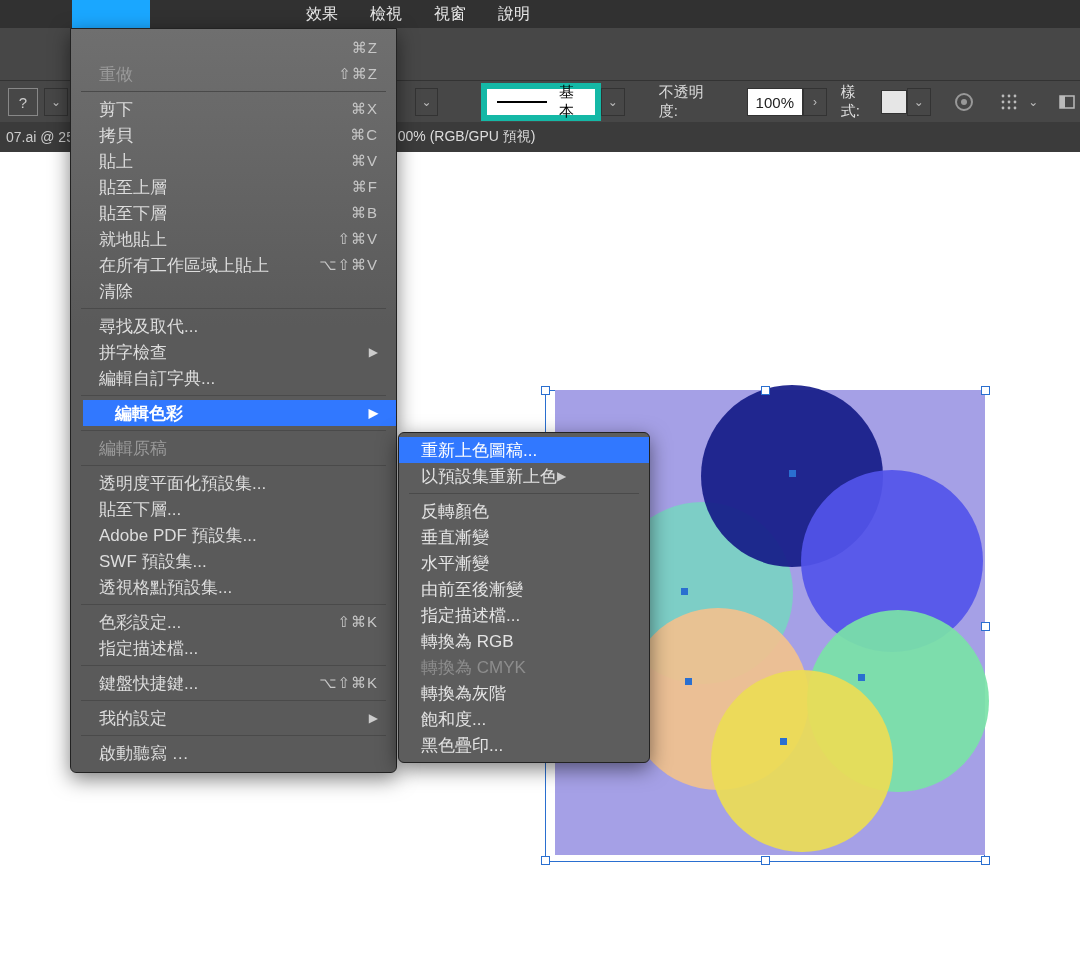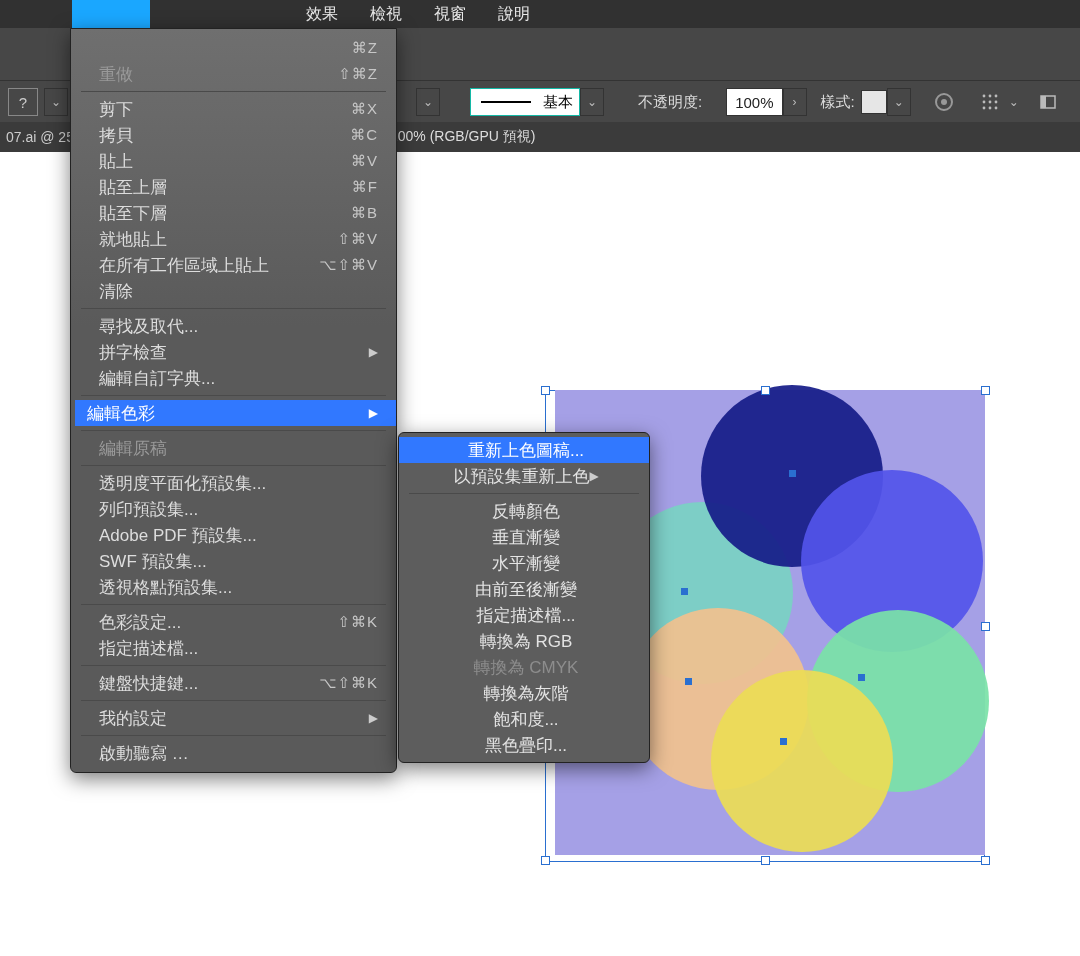--- a/index.html
+++ b/index.html
@@ -72,24 +72,25 @@
     display: flex;
     align-items: center;
     justify-content: center;
     color: #ccc;
     margin-left: 6px;
   }
   .stroke-box {
     display: flex;
     align-items: center;
     height: 26px;
-    border: 1px solid #14b8a6;
+    border: 6px solid #14b8a6;
     background: #fff;
     color: #000;
     padding: 0 6px;
+    margin-left: 13px;
   }
   .stroke-box .dash {
     width: 50px;
     height: 1px;
     border-top: 2px solid #000;
     margin-right: 12px;
     margin-left: 4px;
   }
   .opacity-box {
     background: #fff;
@@ -224,42 +225,43 @@
   .edit-menu .row.disabled { color: #9a9a9a; }
   .edit-menu .row .sc { color: #c7c7c7; font-size: 15px; letter-spacing: 1px; }
   .edit-menu .sep {
     border-top: 1px solid #4a4a4a;
     margin: 4px 10px;
   }
   .edit-menu .row .arrow { color: #ccc; font-size: 12px; margin-left: 8px;}
   .edit-menu .row.selected {
     background: #3178ff;
     color: #fff;
-    margin-left: 4px;
-    padding-left: 12px;
+    margin-left: 12px;
+    padding-left: 32px;
+    font-weight: bold;
   }
   .edit-menu .row.selected .arrow { color: #fff; }
   
   .sub-menu {
     position: absolute;
     top: 432px;
     left: 398px;
     width: 250px;
     background: #5d5d5d;
     border: 1px solid #222;
     border-radius: 6px;
     box-shadow: 0 6px 20px rgba(0,0,0,0.5);
     padding: 4px 0;
     font-size: 17px;
     color: #e4e4e4;
   }
   .sub-menu .srow {
     display: flex;
     align-items: center;
-    justify-content: center;
+    justify-content: flex-start;
     padding: 2px 18px 2px 22px;
     height: 22px;
     white-space: nowrap;
   }
   .sub-menu .srow.disabled { color: #8d8d8d; }
   .sub-menu .ssep {
     border-top: 1px solid #4a4a4a;
     margin: 4px 10px;
   }
   .sub-menu .srow.selected {
@@ -454,21 +456,21 @@
       <div class="row disabled">
         <span>編輯原稿</span>
         <span style="display: flex; align-items: center;"></span>
       </div>
       <div class="sep"></div>
       <div class="row">
         <span>透明度平面化預設集...</span>
         <span style="display: flex; align-items: center;"></span>
       </div>
       <div class="row">
-        <span>列印預設集...</span>
+        <span>貼至下層...</span>
         <span style="display: flex; align-items: center;"></span>
       </div>
       <div class="row">
         <span>Adobe PDF 預設集...</span>
         <span style="display: flex; align-items: center;"></span>
       </div>
       <div class="row">
         <span>SWF 預設集...</span>
         <span style="display: flex; align-items: center;"></span>
       </div>

